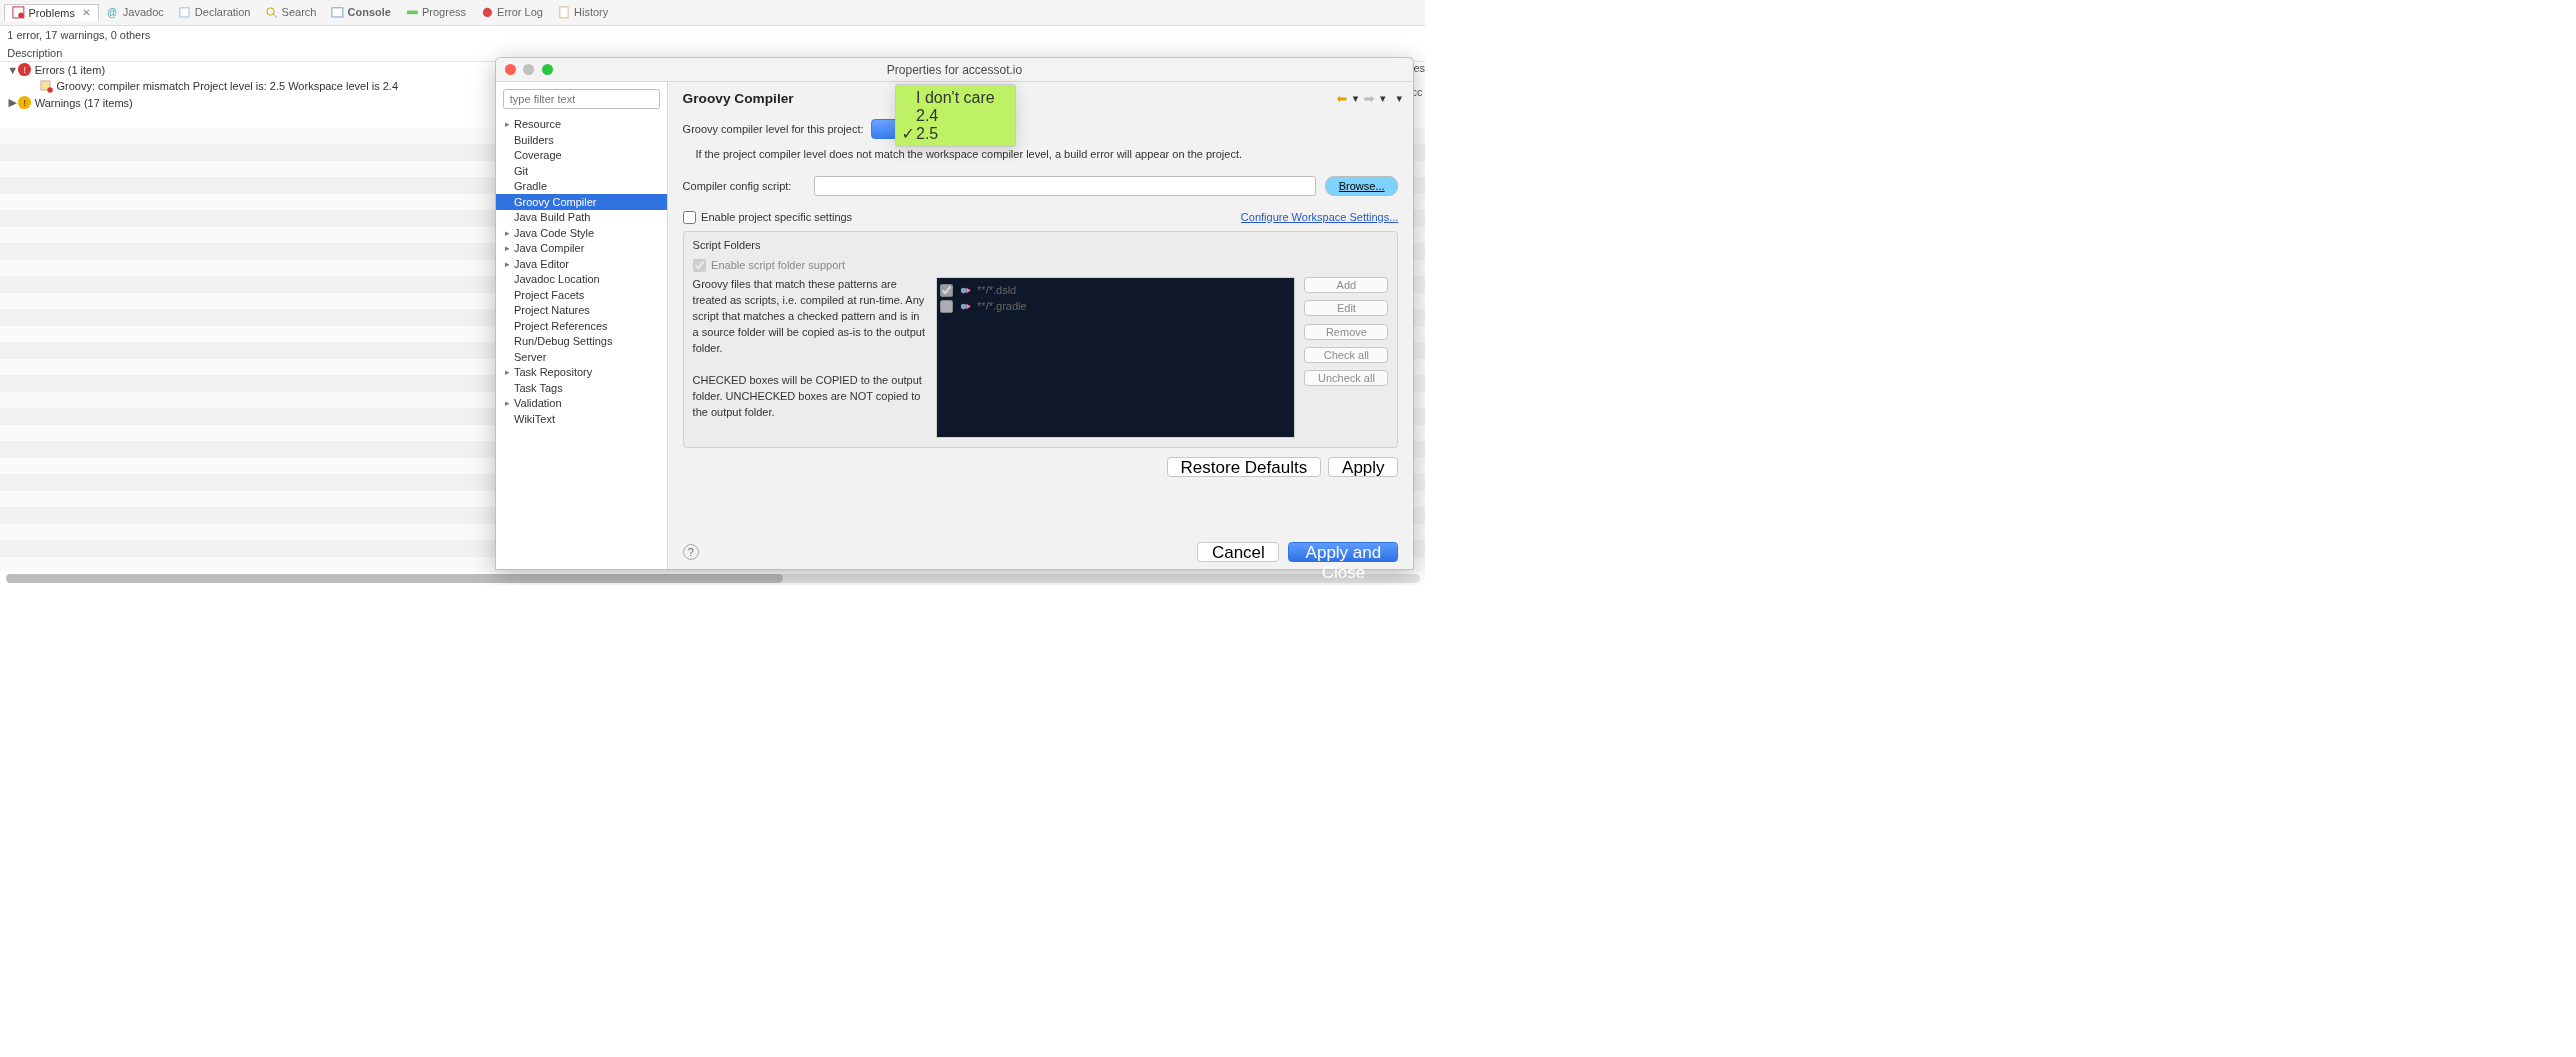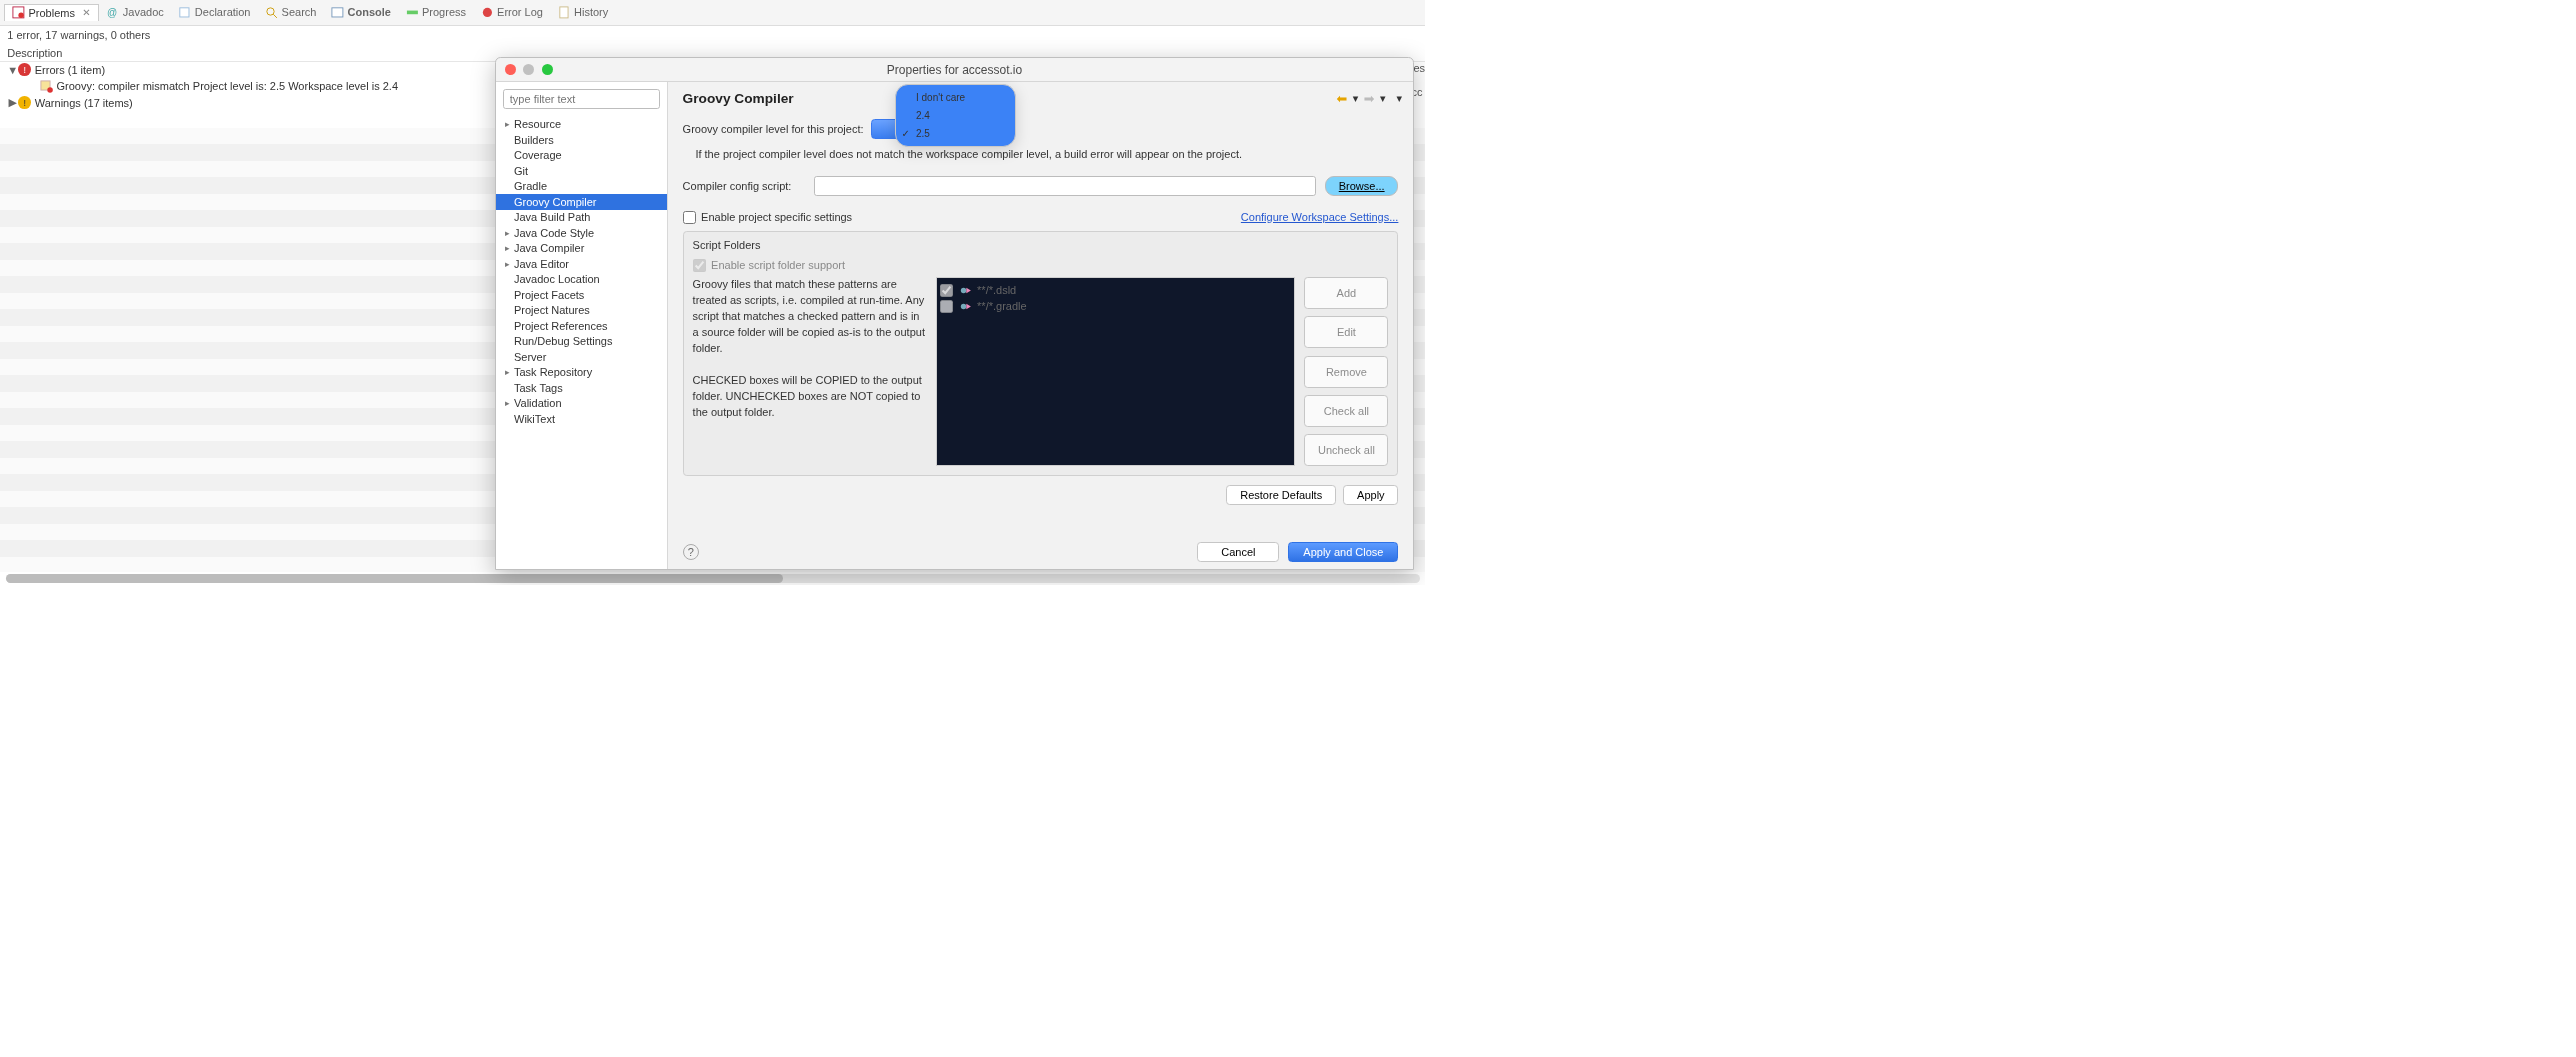--- a/index.html
+++ b/index.html
@@ -71,32 +71,32 @@
 
 .group { margin-top: 7.3px; border: 0.9px solid #d0d0d0; border-radius: 3.7px; background: #ececec; padding: 7.3px 9px 9px 9px; }
 .group .gtitle { font-size: 11px; color: #333; margin-bottom: 7.3px; }
 .chk-line { display: flex; align-items: center; gap: 5.5px; font-size: 11px; color: #8a8a8a; margin-bottom: 5.5px; }
 .cols { display: flex; gap: 9px; }
 .col-text { width: 234px; font-size: 11px; color: #333; line-height: 1.45; }
 .col-list { flex: 1; border: 0.9px solid #cfcfcf; background: #0f172a; min-height: 161px; padding: 3.7px; font-size: 11px; color: #666; }
 .col-list .li { display: flex; align-items: center; gap: 5.5px; height: 16.4px; }
 .col-list .li .pico { width: 12.8px; height: 12.8px; display: inline-block; }
 .col-btns { width: 84px; display: flex; flex-direction: column; gap: 7.3px; }
-.col-btns button { height: 32px; border: 0.9px solid #c6c6c6; border-radius: 3.7px; background: #fafafa; font-size: 11px; color: #8c8c8c; }
+.col-btns button { height: 16px; border: 0.9px solid #c6c6c6; border-radius: 3.7px; background: #fafafa; font-size: 11px; color: #8c8c8c; }
 
 .defaults-row { display: flex; justify-content: flex-end; gap: 7.3px; margin-top: 9px; }
-.btn { height: 20px; padding: 0 12.8px; border: 0.9px solid #c6c6c6; border-radius: 3.7px; background: #fff; font-size: 11px; }
+.btn { height: 20px; padding: 0 12.8px; border: 0.9px solid #c6c6c6; border-radius: 3.7px; background: #fff; font-size: 17px; }
 .btn.primary { background: linear-gradient(#5c9bff,#2f72e5); color: #fff; border-color: #2f72e5; }
 
 .footer { display: flex; align-items: center; justify-content: space-between; padding-top: 9px; margin-top: auto; }
 .help { width: 16.4px; height: 16.4px; border: 0.9px solid #aaa; border-radius: 50%; display: flex; align-items: center; justify-content: center; font-size: 11px; color: #666; }
 .footer .right { display: flex; gap: 9px; }
 
 
-.dropdown { position: absolute; left: 895px; top: 84px; width: 121px; background: #3b82f6; border: 0.9px solid #c9c9c9; border-radius: 13px; box-shadow: 0 3.7px 14.6px rgba(0,0,0,.15); z-index: 50; padding: 3.7px 0; font-size: 10px; }
+.dropdown { position: absolute; left: 895px; top: 84px; width: 121px; background: #bef264; border: 0.9px solid #c9c9c9; border-radius: 3px; box-shadow: 0 3.7px 14.6px rgba(0,0,0,.15); z-index: 50; padding: 3.7px 0; font-size: 16px; }
 .dropdown .opt { display: flex; align-items: center; height: 18px; padding: 0 9px 0 20px; position: relative; cursor: pointer; color: #333; }
 .dropdown .opt .chk { position: absolute; left: 5.5px; }
 
 .trunc-right { position: absolute; right: 0; top: 62px; font-size: 11px; color: #555; }
 
 
 svg { display: block; }
 </style>
 </head>
 <body>

